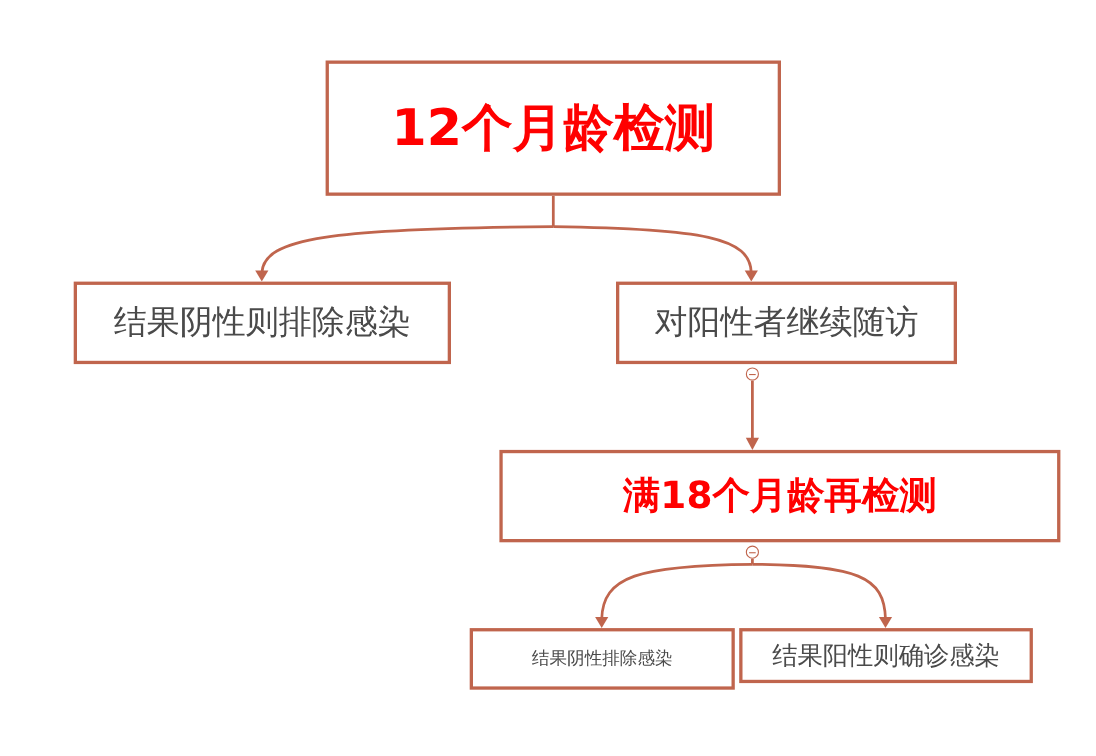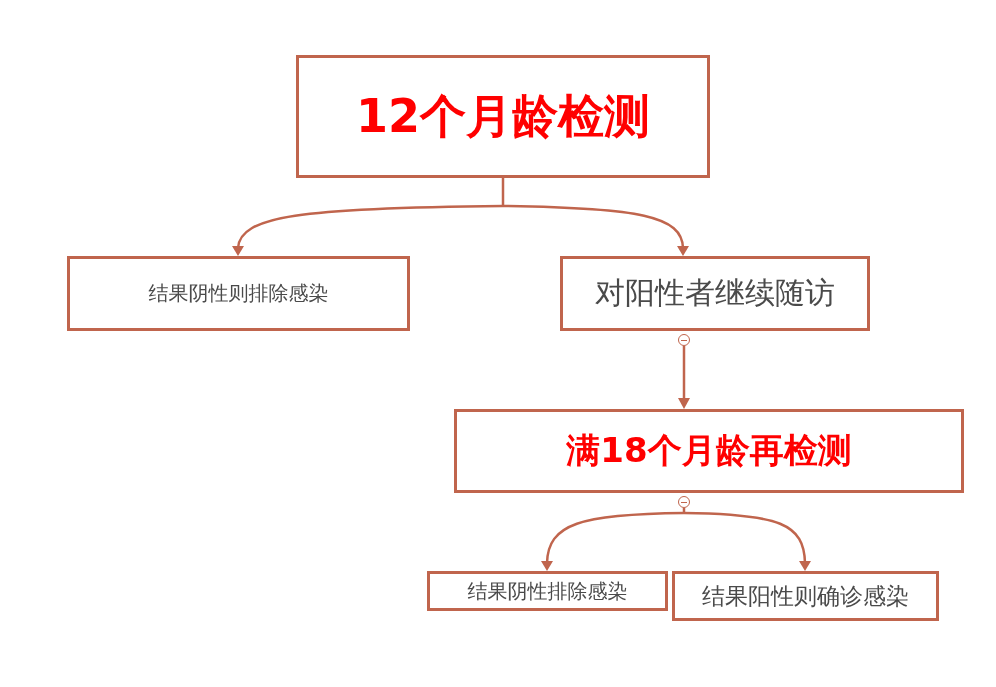--- a/index.html
+++ b/index.html
@@ -39,34 +39,34 @@
     .node.plain {
       color: #4a4a4a;
       font-weight: normal;
     }
     #node-root {
       left: 296px; top: 55px; width: 414px; height: 123px;
       font-size: 46px;
     }
     #node-neg-12 {
       left: 67px; top: 256px; width: 343px; height: 75px;
-      font-size: 20px;
+      font-size: 30px;
     }
     #node-pos-12 {
       left: 528px; top: 256px; width: 310px; height: 75px;
       font-size: 30px;
       margin-left: 32px;
     }
     #node-18 {
       left: 454px; top: 409px; width: 510px; height: 84px;
       font-size: 34px;
     }
     #node-neg-18 {
-      left: 427px; top: 571px; width: 241px; height: 40px;
-      font-size: 20px;
+      left: 427px; top: 571px; width: 241px; height: 56px;
+      font-size: 16px;
     }
     #node-pos-18 {
       left: 672px; top: 571px; width: 267px; height: 50px;
       font-size: 23px;
       align-items: center;
     }
     .collapse {
       position: absolute;
       width: 12px;
       height: 12px;

